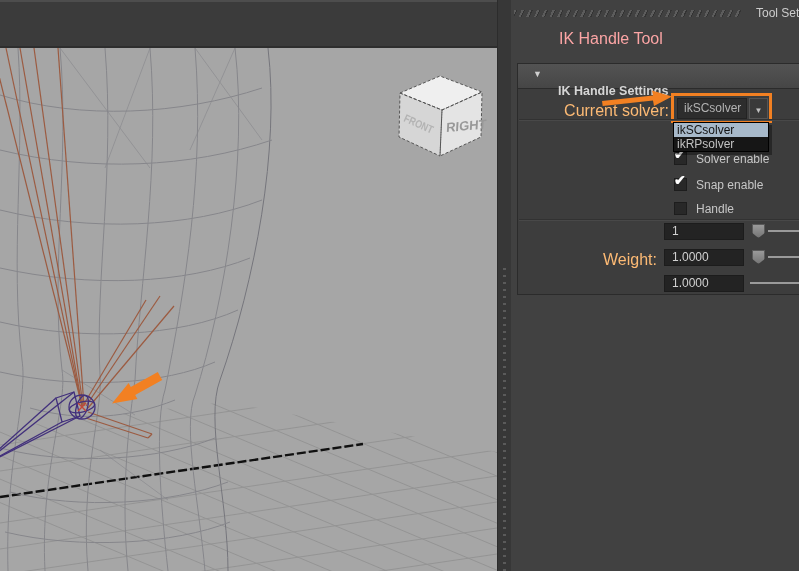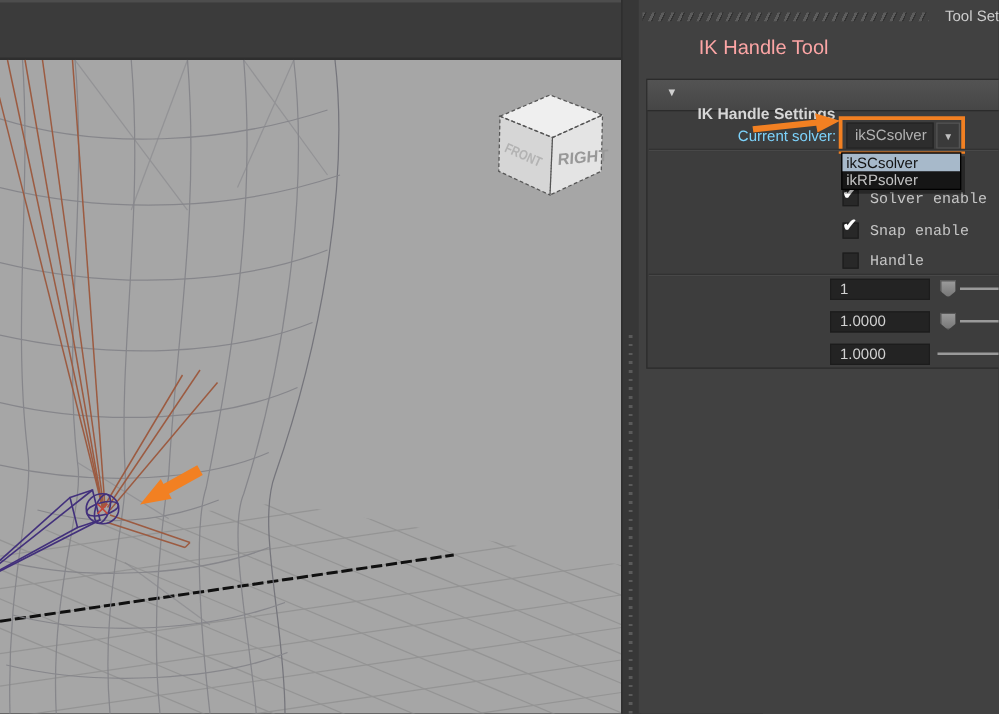--- a/index.html
+++ b/index.html
@@ -17,37 +17,37 @@
   .panel-grip{position:absolute;left:3px;top:10px;width:229px;height:7px;
               background:repeating-linear-gradient(115deg,#5c5c5c 0 2px,#333 2px 3px,transparent 3px 7px);}
   .panel-title{position:absolute;left:245px;top:6px;font-size:12px;color:#cdcdcd;white-space:nowrap;}
   .tool-title{position:absolute;left:4px;top:30px;font-size:16px;color:#fca5a5;margin-left:44px;}
   .section{position:absolute;left:6px;top:63px;width:290px;height:232px;
            background:#3d3d3d;border:1px solid #2b2b2b;box-sizing:border-box;}
   .section-header{position:absolute;left:0;top:0;width:100%;height:24px;
                   background:linear-gradient(#535353,#464646);border-bottom:1px solid #2b2b2b;}
   .tri{position:absolute;left:15px;top:5px;font-size:9px;color:#cfcfcf;}
   .section-title{position:absolute;left:40px;top:20px;font-size:12.5px;font-weight:bold;color:#d6d6d6;}
-  .row-label{position:absolute;font-size:12px;color:#7dd3fc;text-align:right;white-space:nowrap;}
+  .row-label{position:absolute;font-size:16px;color:#fdba74;text-align:right;white-space:nowrap;}
   .solver-label{left:0;top:38px;width:151px;}
   .dd-field{position:absolute;left:159px;top:34px;width:70px;height:21px;background:#2d2d2d;
             border:1px solid #232323;box-sizing:border-box;font-size:12px;color:#b2b2b2;
             line-height:19px;padding-left:6px;}
   .dd-btn{position:absolute;left:231px;top:34px;width:19px;height:21px;background:#3a3a3a;
           border:1px solid #555;box-sizing:border-box;text-align:center;}
   .dd-arrow{font-size:8px;color:#c0c0c0;line-height:19px;}
   .annotation-box{position:absolute;left:153px;top:29px;width:101px;height:30px;
                   border:3px solid #f28022;box-sizing:border-box;pointer-events:none;}
   .arrow-svg{position:absolute;overflow:visible;}
   .sep{position:absolute;left:1px;width:286px;height:1px;background:#323232;border-bottom:1px solid #484848;}
   .sep1{top:55px;}.sep2{top:155px;}
   .cb-box{position:absolute;left:156px;width:13px;height:13px;background:#282828;
           border:1px solid #1d1d1d;box-sizing:border-box;}
   .cb-mark{position:absolute;left:156px;width:16px;font-size:14px;font-weight:bold;color:#fff;line-height:13px;}
-  .cb-label{position:absolute;left:178px;font-size:12px;color:#c6c6c6;white-space:nowrap;font-family:Liberation Mono, monospace;}
+  .cb-label{position:absolute;left:178px;font-size:12px;color:#c6c6c6;white-space:nowrap;}
   .sl-label{width:139px;left:0;}
   .sl-field{position:absolute;left:146px;width:80px;height:17px;background:#232323;
             border:1px solid #1c1c1c;box-sizing:border-box;font-size:12px;color:#d2d2d2;
             line-height:15px;padding-left:7px;}
   .sl-track{position:absolute;height:2px;background:#9a9a9a;}
   .sl-thumb{position:absolute;width:13px;height:14px;background:linear-gradient(#9a9a9a,#777);
             border:1px solid #5a5a5a;box-sizing:border-box;
             clip-path:polygon(0 0,100% 0,100% 62%,50% 100%,0 62%);}
   .dropdown-list{position:absolute;left:162px;top:122px;width:94px;background:#161616;
                  border:1px solid #000;box-shadow:3px 3px 0 rgba(0,0,0,.35);}
@@ -213,20 +213,21 @@
       <div class="cb-box" style="top:138px"></div>
       <div class="cb-mark" style="top:134px"></div>
       <div class="cb-label" style="top:138px">Handle</div>
 
       <div class="sep sep2"></div>
 
       <div class="sl-field" style="top:159px">1</div>
       <div class="sl-track" style="left:250px;top:166px;width:40px"></div>
       <div class="sl-thumb" style="left:234px;top:160px"></div>
 
+      <div class="row-label sl-label" style="top:187px">Weight:</div>
       <div class="sl-field" style="top:185px">1.0000</div>
       <div class="sl-track" style="left:250px;top:192px;width:40px"></div>
       <div class="sl-thumb" style="left:234px;top:186px"></div>
 
       <div class="sl-field" style="top:211px">1.0000</div>
       <div class="sl-track" style="left:232px;top:218px;width:58px"></div>
     </div>
 
     <div class="dropdown-list">
       <div class="dd-item selected">ikSCsolver</div>

